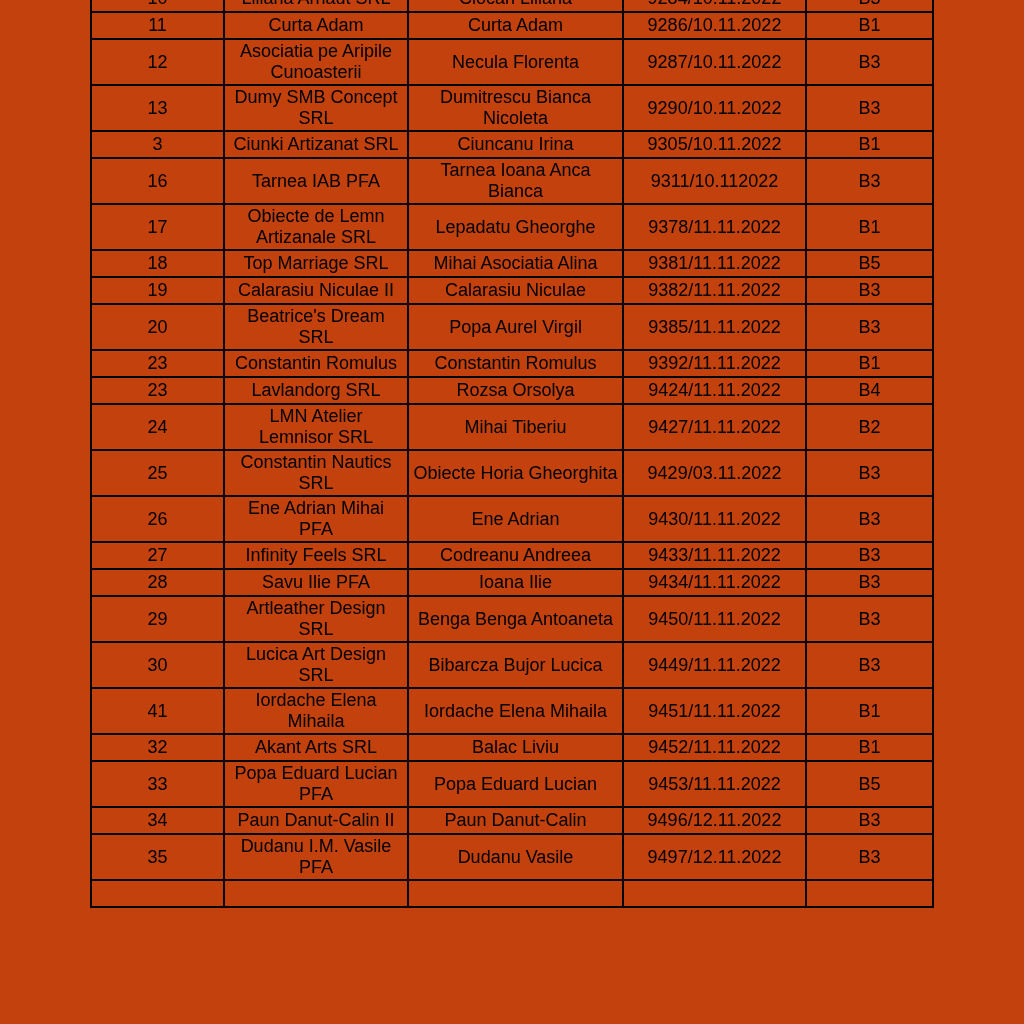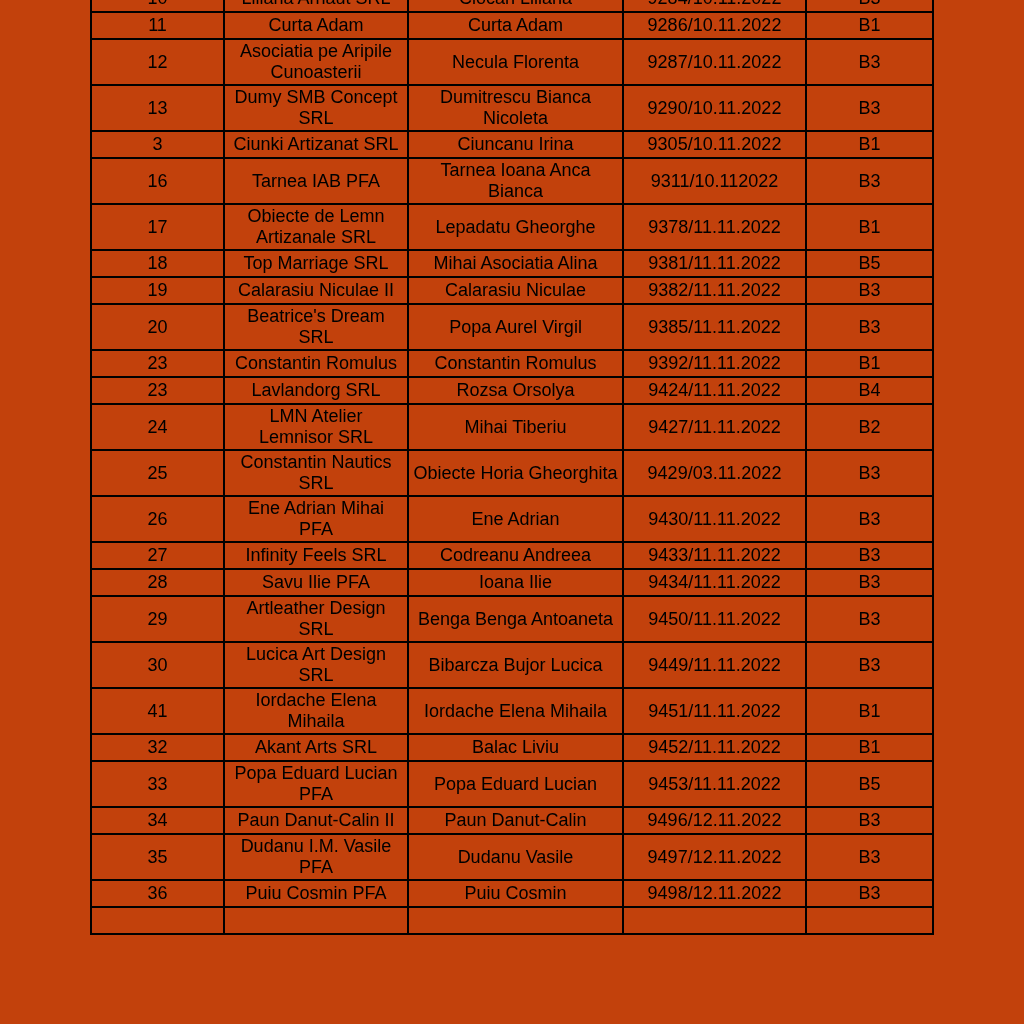--- a/index.html
+++ b/index.html
@@ -230,27 +230,20 @@
         </tr>
         <tr>
           <td>35</td>
           <td>Dudanu I.M. Vasile
 PFA</td>
           <td>Dudanu Vasile</td>
           <td>9497/12.11.2022</td>
           <td>B3</td>
         </tr>
         <tr>
-          <td>36</td>
-          <td>Puiu Cosmin PFA</td>
-          <td>Puiu Cosmin</td>
-          <td>9498/12.11.2022</td>
-          <td>B3</td>
-        </tr>
-        <tr>
           <td></td>
           <td></td>
           <td></td>
           <td></td>
           <td></td>
         </tr>
       </tbody>
   </table>
 </div>
 

